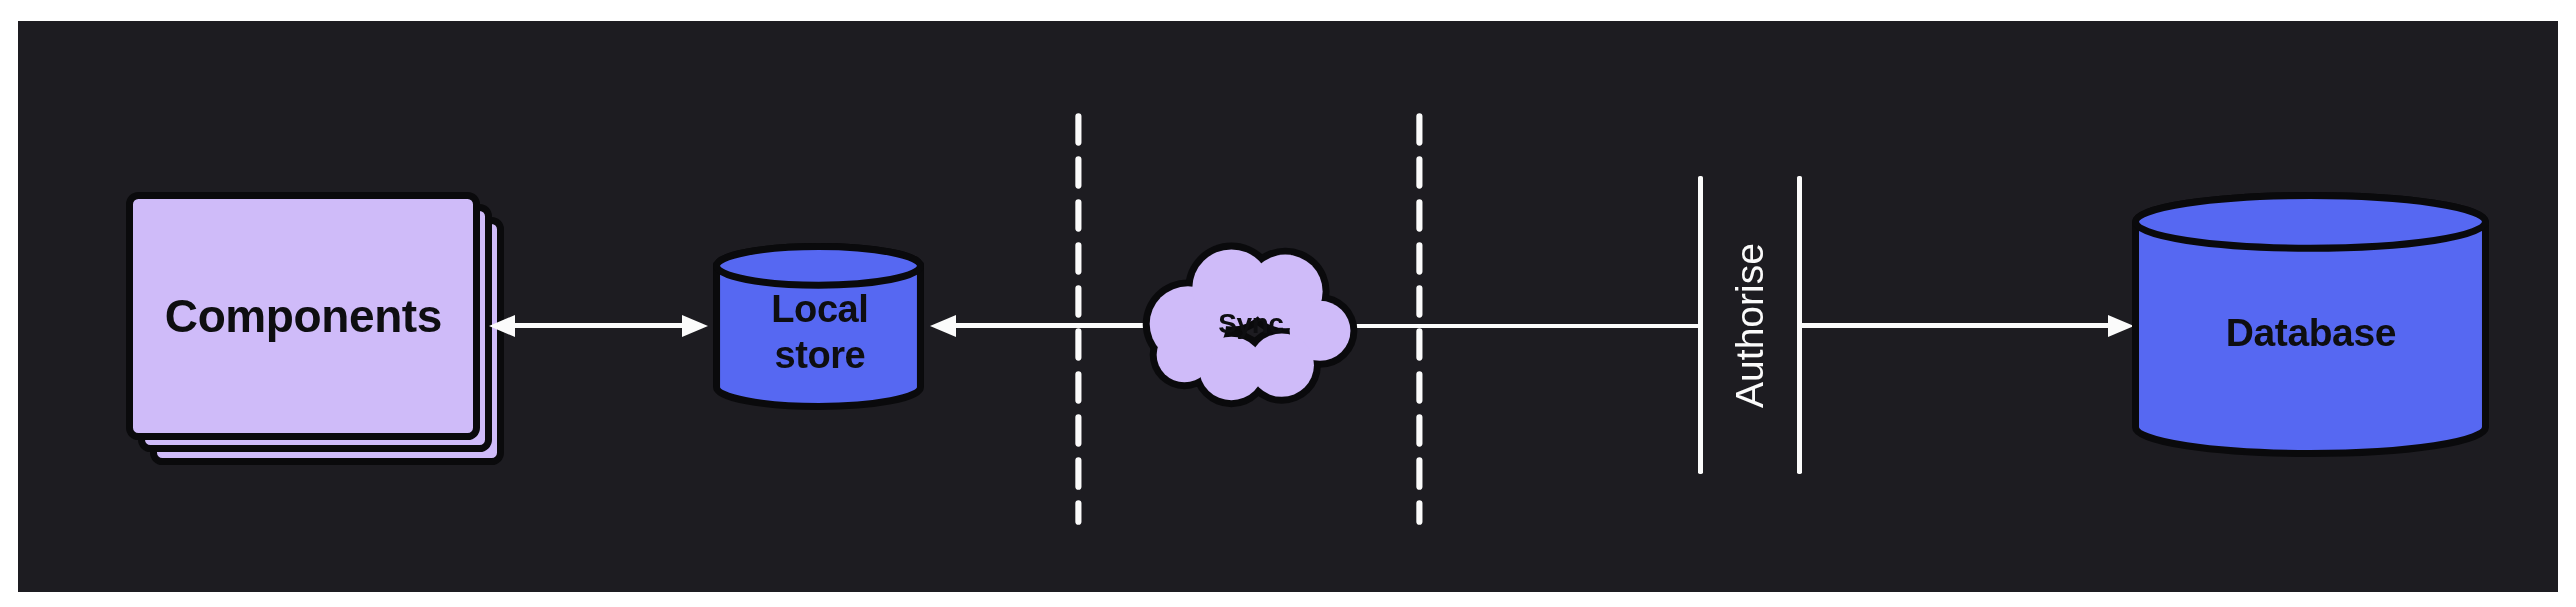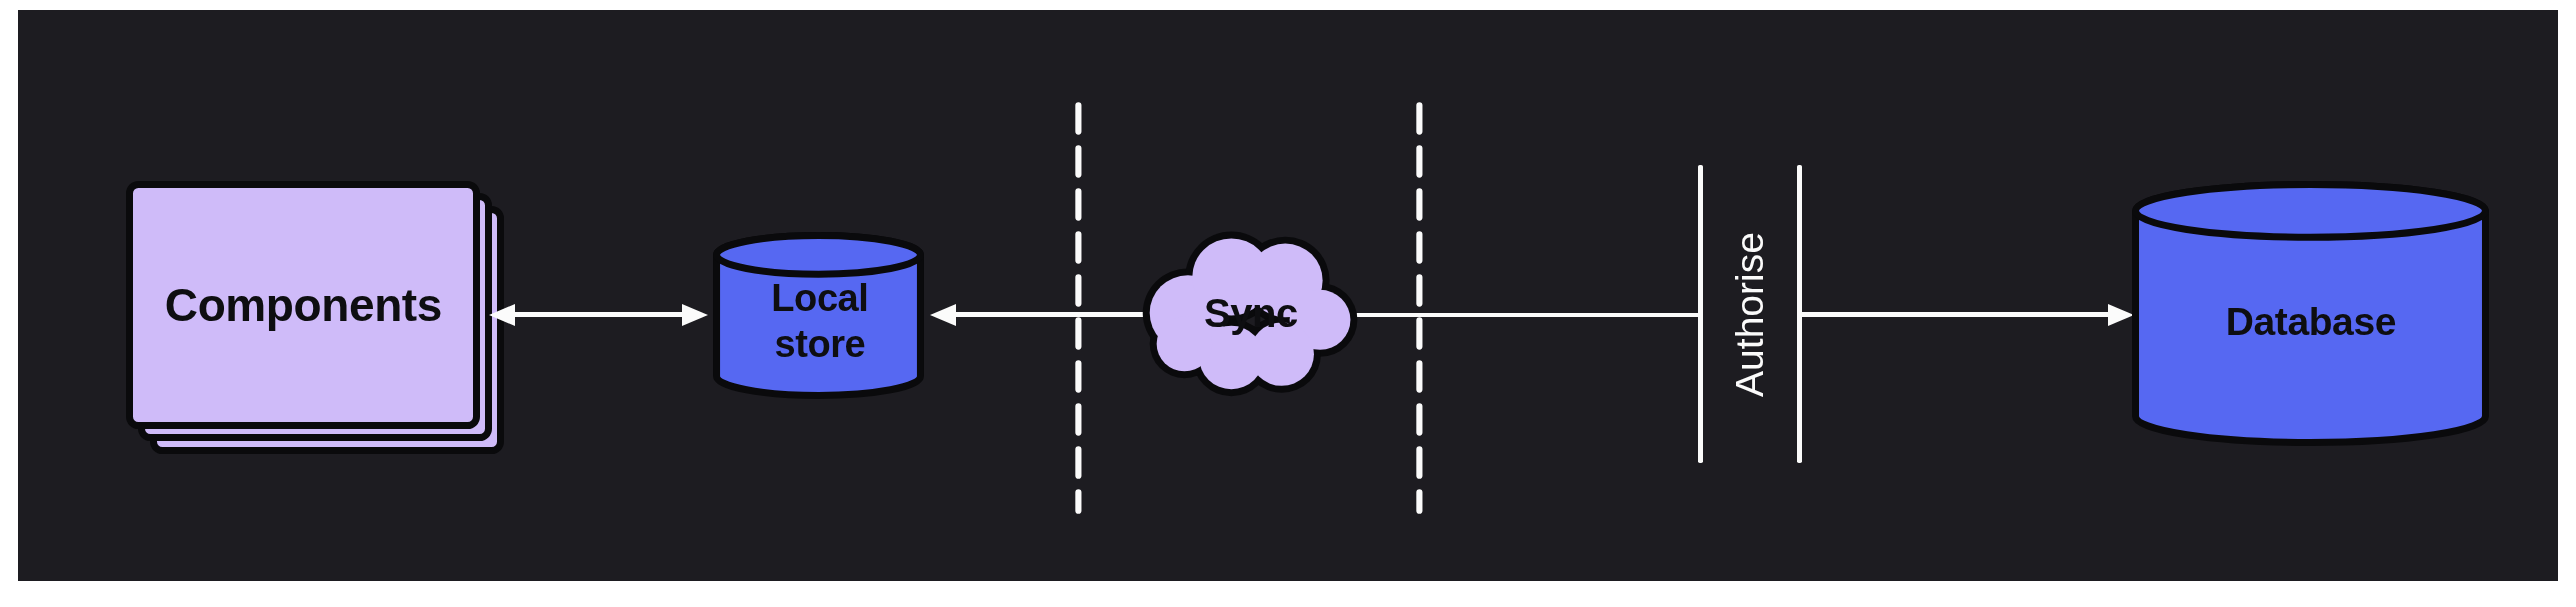--- a/index.html
+++ b/index.html
@@ -14,21 +14,21 @@
   html,body{margin:0;padding:0;background:var(--page-bg);}
   .stage{
     position:relative;
     width:2576px;height:607px;
     background:var(--page-bg);
     font-family:"Liberation Sans", sans-serif;
     overflow:hidden;
   }
   .panel{
     position:absolute;
-    left:18.4px;top:10px;width:2540px;height:571px;
+    left:18.4px;top:21px;width:2540px;height:571px;
     background:var(--panel-bg);
   }
   
   .card{
     position:absolute;
     width:354px;height:248px;
     box-sizing:border-box;
     background:var(--lavender);
     border:7px solid var(--outline);
     border-radius:12.3px;
@@ -40,21 +40,21 @@
     font-size:46px;font-weight:600;letter-spacing:-0.4px;color:var(--text-dark);
   }
   
   .node-label{
     position:absolute;display:flex;align-items:center;justify-content:center;
     color:var(--text-dark);font-weight:600;letter-spacing:-0.4px;text-align:center;
     pointer-events:none;
   }
   .label-local{left:695px;top:222px;width:213px;height:167px;padding-top:10.5px;box-sizing:border-box;font-size:38px;line-height:46px;}
   .label-local span{display:block;width:132px;}
-  .label-sync{left:1123px;top:219px;width:219px;height:168px;font-size:40px;}
+  .label-sync{left:1123px;top:219px;width:219px;height:168px;font-size:28px;}
   .label-db{left:2114px;top:171px;width:357px;height:265px;padding-top:16px;box-sizing:border-box;font-size:39px;text-align:right;}
   .label-auth{
     left:1600px;top:278px;width:263px;height:53px;
     transform:rotate(-90deg);
     color:var(--line-white);font-weight:500;font-size:39px;letter-spacing:0;
   }
   
   .shape{position:absolute;}
   .cyl-local{left:695px;top:222px;}
   .cyl-db{left:2114px;top:171px;}

